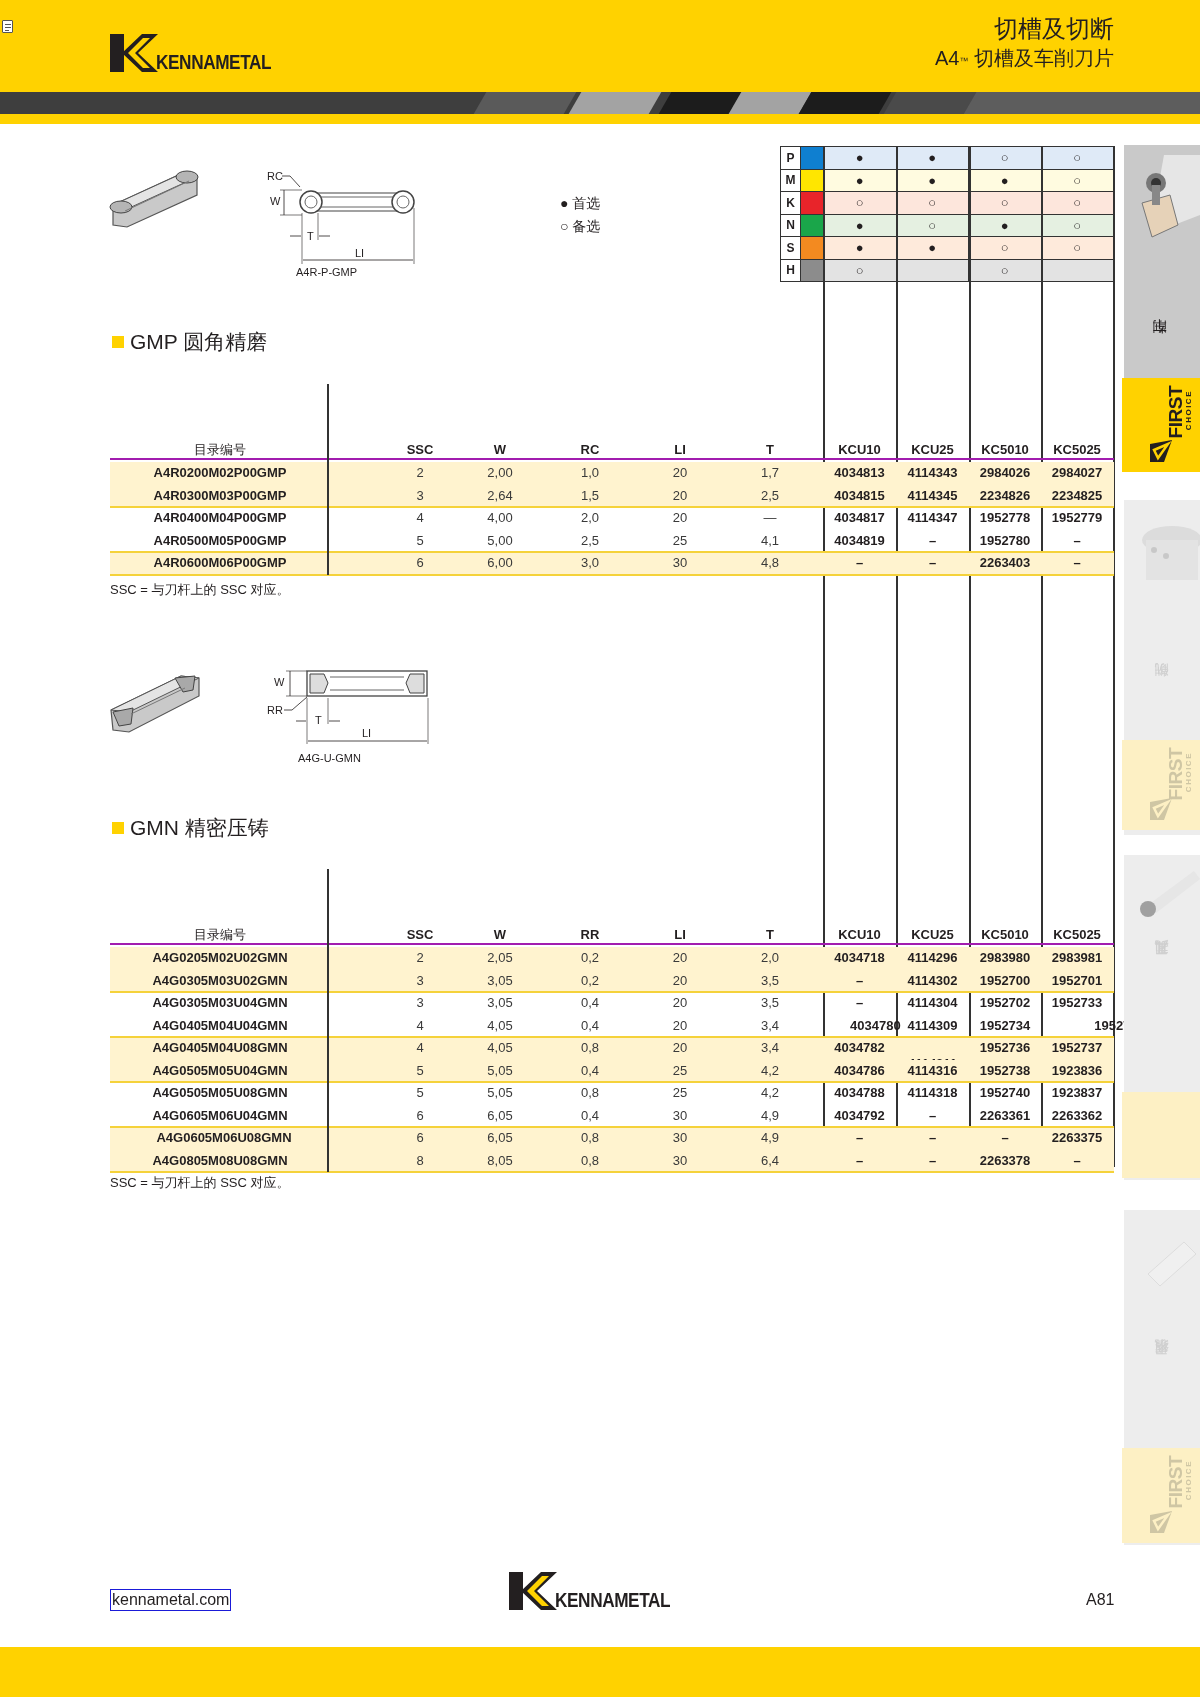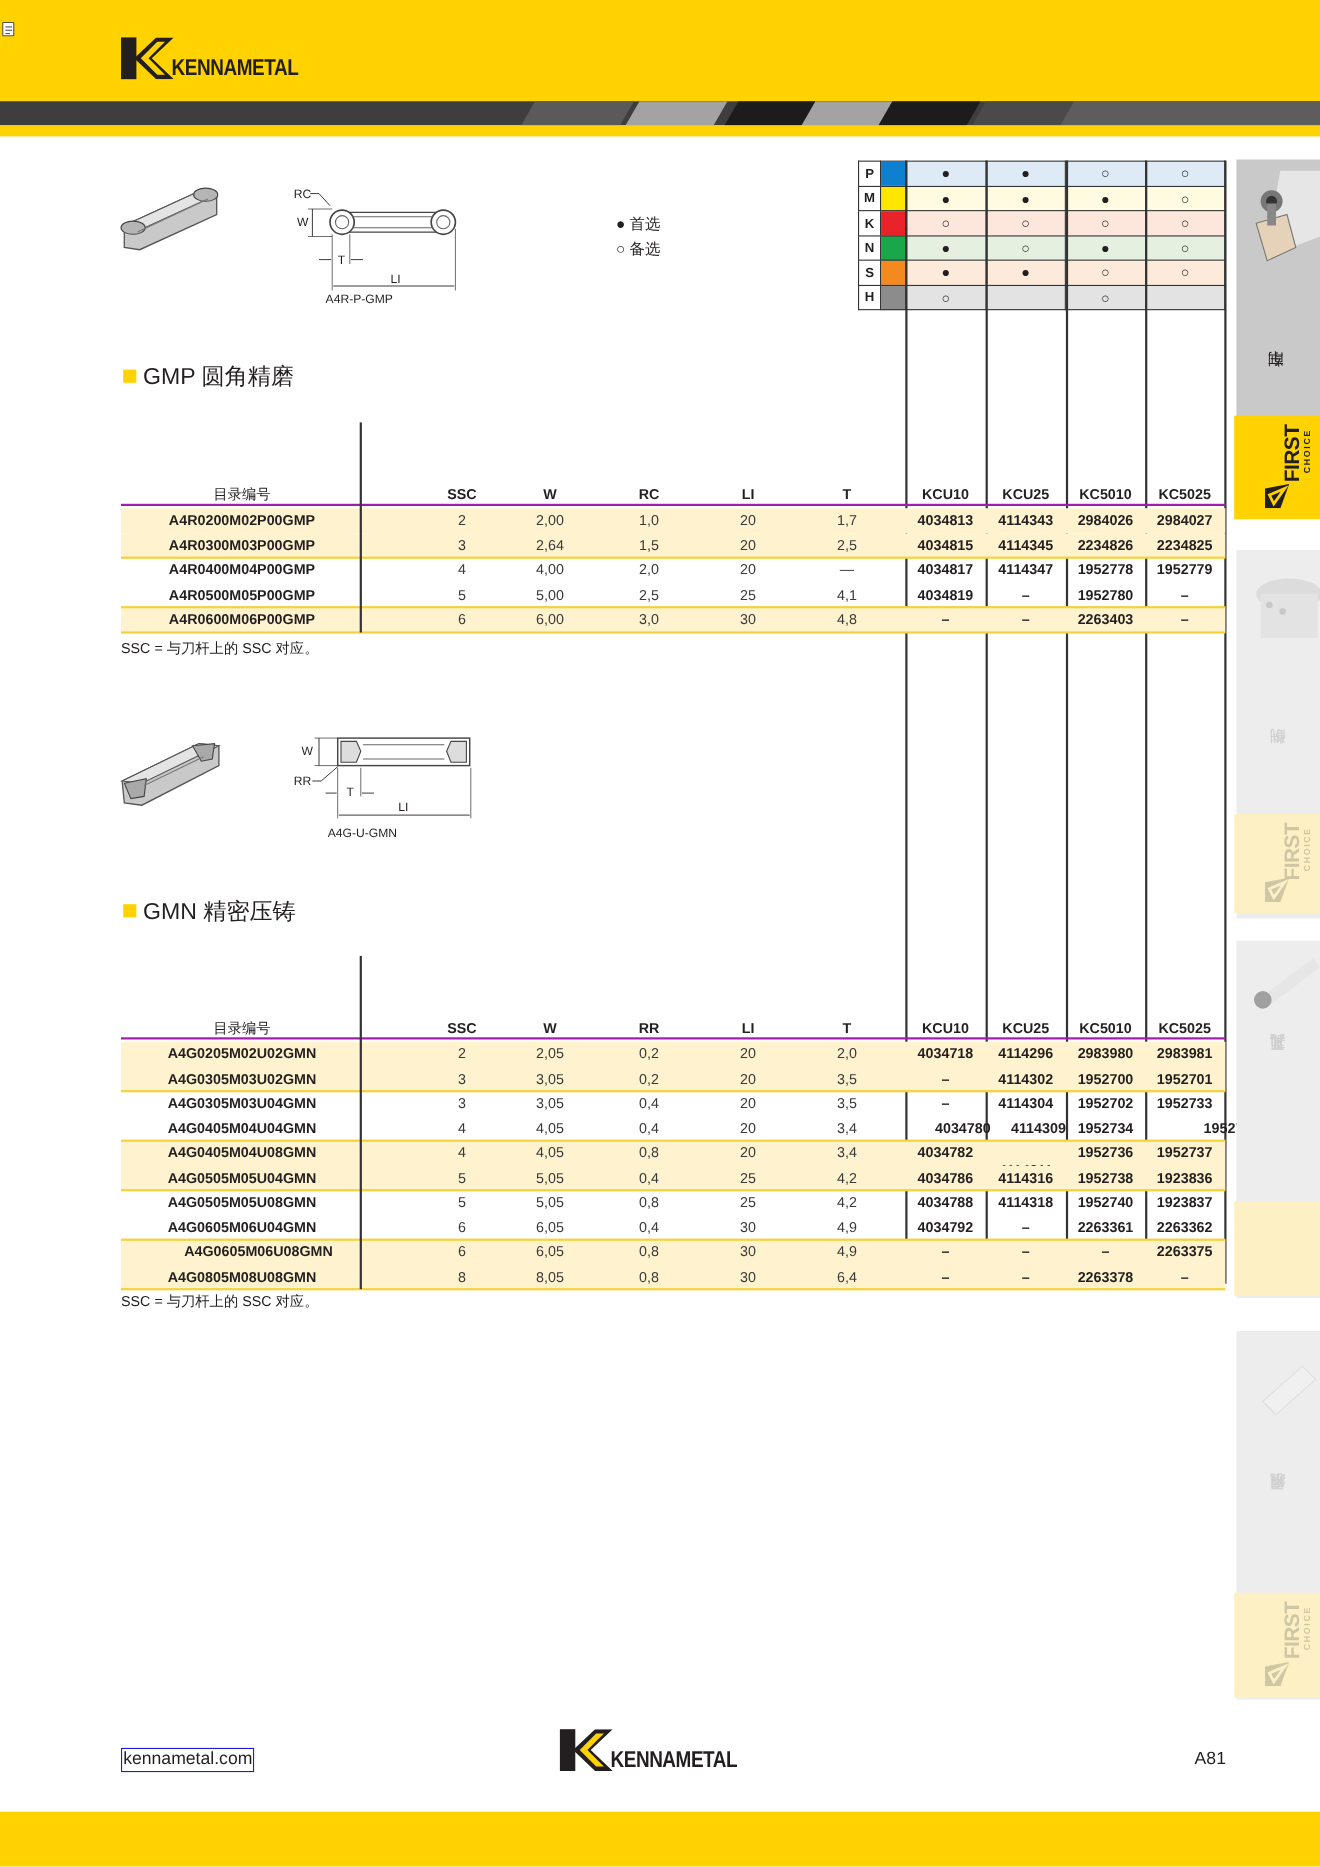--- a/index.html
+++ b/index.html
@@ -82,20 +82,24 @@
   </div>
   <div class="logo" style="left:110px; top:34px;">
     <div class="k">
       <div class="bar"></div>
       <svg width="36" height="38" viewBox="0 0 36 38">
         <polygon points="0,19 20,0 36,0 16,19 36,38 20,38" fill="#231f20"></polygon>
         <polygon points="6,19 21,4 28,4 13,19 28,34 21,34" fill="#ffd200"></polygon>
       </svg>
     </div>
     <span class="word">KENNAMETAL</span>
+  </div>
+  <div class="hdr-title">
+    <div class="t1">切槽及切断</div>
+    <div class="t2"><span>A4</span><sup>™</sup><span> 切槽及车削刀片</span></div>
   </div>
 </div>
 <div class="hdr-stripe">
   <div class="sl" style="left:480px;width:90px;background:#5a5a5a"></div>
   <div class="sl" style="left:575px;width:80px;background:#a3a3a3"></div>
   <div class="sl" style="left:665px;width:70px;background:#1c1c1c"></div>
   <div class="sl" style="left:735px;width:70px;background:#a3a3a3"></div>
   <div class="sl" style="left:805px;width:80px;background:#1c1c1c"></div>
   <div class="sl" style="left:890px;width:80px;background:#4a4a4a"></div>
   <div class="sl" style="left:970px;width:260px;background:#5d5d5d"></div>
@@ -370,21 +374,21 @@
       <div class="c gr" style="left: 931px; width: 72px;">1952733</div>
     </div>
     <div class="row" style="top: 145.5px;">
       <div class="c cat" style="left: 0px; width: 220px;">A4G0405M04U04GMN</div>
       <div class="c " style="left: 270px; width: 80px;">4</div>
       <div class="c " style="left: 345px; width: 90px;">4,05</div>
       <div class="c " style="left: 435px; width: 90px;">0,4</div>
       <div class="c " style="left: 530px; width: 80px;">20</div>
       <div class="c " style="left: 620px; width: 80px;">3,4</div>
       <div class="c gr" style="left: 713px; width: 73px; padding-left: 27px;">4034780</div>
-      <div class="c gr" style="left: 786px; width: 73px; text-align: right;">4114309</div>
+      <div class="c gr" style="left: 786px; width: 73px;">4114309</div>
       <div class="c gr" style="left: 859px; width: 72px;">1952734</div>
       <div class="c gr" style="left: 983px; width: 53px;">1952735</div>
     </div>
     <div class="row hl" style="top: 168px;">
       <div class="c cat" style="left: 0px; width: 220px;">A4G0405M04U08GMN</div>
       <div class="c " style="left: 270px; width: 80px;">4</div>
       <div class="c " style="left: 345px; width: 90px;">4,05</div>
       <div class="c " style="left: 435px; width: 90px;">0,8</div>
       <div class="c " style="left: 530px; width: 80px;">20</div>
       <div class="c " style="left: 620px; width: 80px;">3,4</div>
@@ -423,21 +427,21 @@
       <div class="c " style="left: 345px; width: 90px;">6,05</div>
       <div class="c " style="left: 435px; width: 90px;">0,4</div>
       <div class="c " style="left: 530px; width: 80px;">30</div>
       <div class="c " style="left: 620px; width: 80px;">4,9</div>
       <div class="c gr" style="left: 713px; width: 73px;">4034792</div>
       <div class="c gr" style="left: 786px; width: 73px;">–</div>
       <div class="c gr" style="left: 859px; width: 72px;">2263361</div>
       <div class="c gr" style="left: 931px; width: 72px;">2263362</div>
     </div>
     <div class="row hl" style="top: 258px;">
-      <div class="c cat" style="left: 15px; width: 220px;">A4G0605M06U08GMN</div>
+      <div class="c cat" style="left: 4px; width: 220px;">A4G0605M06U08GMN</div>
       <div class="c " style="left: 270px; width: 80px;">6</div>
       <div class="c " style="left: 345px; width: 90px;">6,05</div>
       <div class="c " style="left: 435px; width: 90px;">0,8</div>
       <div class="c " style="left: 530px; width: 80px;">30</div>
       <div class="c " style="left: 620px; width: 80px;">4,9</div>
       <div class="c gr" style="left: 713px; width: 73px;">–</div>
       <div class="c gr" style="left: 786px; width: 73px;">–</div>
       <div class="c gr" style="left: 859px; width: 72px;">–</div>
       <div class="c gr" style="left: 931px; width: 72px;">2263375</div>
     </div>

